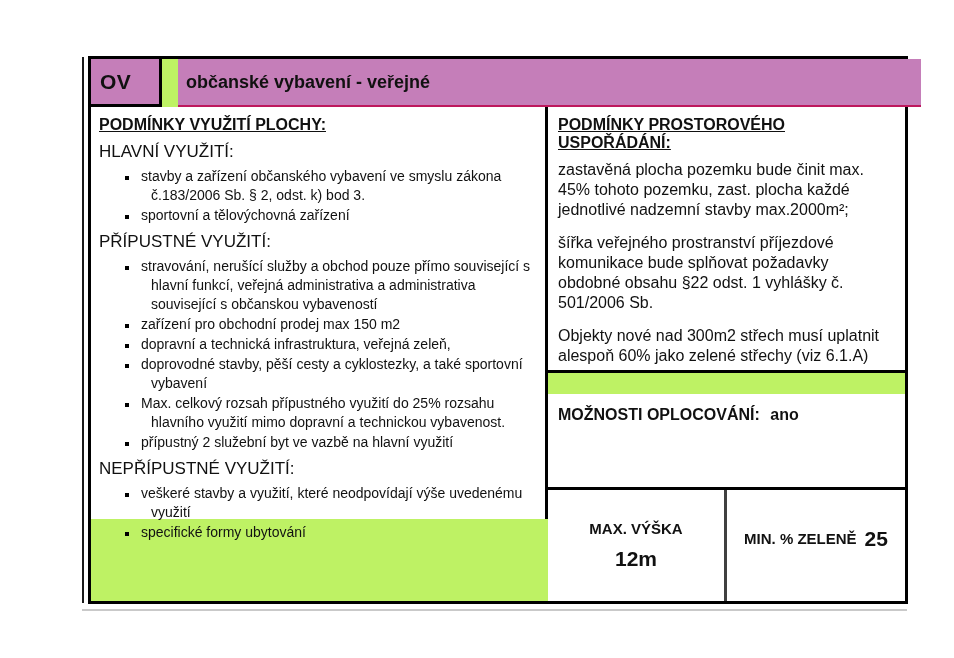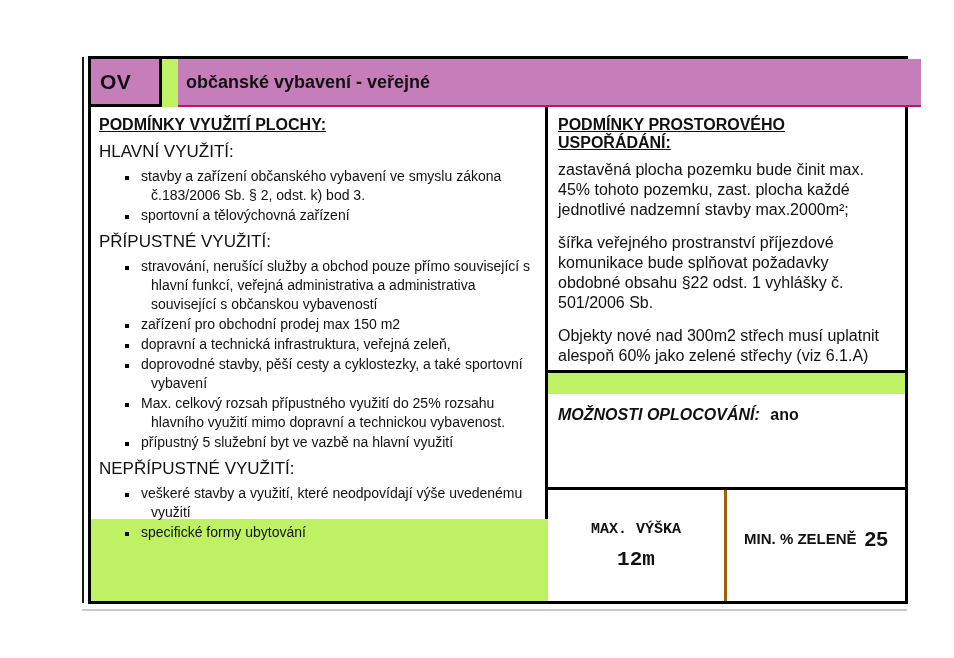--- a/index.html
+++ b/index.html
@@ -28,21 +28,21 @@
     content: ""; position: absolute;
     left: -9px; right: -2px; bottom: -10px; height: 2px;
     background: #c9c9c9;
   }
   .cell { position: absolute; background: #fff; }
   .cell-ov        { left: 0;     top: 0;    width: 71px;  height: 48px;  border-right: 3px solid #000; border-bottom: 3px solid #000; background: #c57eb9; display: flex; align-items: center; padding-left: 9px; }
   .cell-title     { left: 71px;  top: 0;    width: 743px; height: 48px;  border-bottom: 2px solid #be185d; background: #c57eb9; display: flex; align-items: center; padding-left: 8px; margin-left: 16px; }
   .cell-left      { left: 0;     top: 48px; width: 457px; height: 412px; border-right: 3px solid #000; padding: 7px 10px 6px 8px; }
   .cell-rtop      { left: 457px; top: 48px; width: 357px; height: 266px; border-bottom: 3px solid #000; padding: 7px 10px 6px 10px; }
   .cell-rmid      { left: 457px; top: 335px; width: 357px; height: 96px; border-bottom: 3px solid #000; padding: 12px 10px 6px 10px; }
-  .cell-rbl       { left: 457px; top: 431px; width: 179px; height: 111px; border-right: 3px solid #a16207; display: flex; flex-direction: column; align-items: center; justify-content: center; gap: 10px; font-family: Liberation Mono, monospace; }
+  .cell-rbl       { left: 457px; top: 431px; width: 179px; height: 111px; border-right: 3px solid #404040; display: flex; flex-direction: column; align-items: center; justify-content: center; gap: 10px; }
   .cell-rbr       { left: 636px; top: 431px; width: 178px; height: 111px; display: flex; flex-direction: row; align-items: center; justify-content: center; gap: 8px; padding-bottom: 14px; }
 
   .ov-code   { font-size: 21px; font-weight: bold; letter-spacing: 0.5px; }
   .doc-title { font-size: 18px; font-weight: bold; }
 
   .main-heading {
     font-size: 16px; font-weight: bold;
     text-decoration: underline;
     margin: 2px 0 8px 0;
   }
@@ -59,21 +59,21 @@
   ul.usage-list li::before {
     content: ""; display: inline-block;
     width: 4px; height: 4px; background: #000;
     margin-right: 12px; vertical-align: 1px;
   }
   .cell-rtop p {
     font-size: 16px; line-height: 20px;
     margin-bottom: 13px;
   }
   .fencing-line { font-size: 16px; }
-  .fencing-line .lbl { font-weight: bold; font-style: italic; }
+  .fencing-line .lbl { font-weight: bold; }
   .fencing-line .val { font-weight: bold; margin-left: 6px; }
 
   .metric-label { font-size: 15px; font-weight: bold; }
   .metric-value { font-size: 21px; font-weight: bold; }
 </style>
 </head>
 <body>
 
 <div class="zoning-table">
 
@@ -94,21 +94,21 @@
       <li>sportovní a tělovýchovná zařízení</li>
     </ul>
 
     <div class="sub-heading">PŘÍPUSTNÉ VYUŽITÍ:</div>
     <ul class="usage-list">
       <li>stravování, nerušící služby a obchod pouze přímo související s hlavní funkcí, veřejná administrativa a administrativa související s občanskou vybaveností</li>
       <li>zařízení pro obchodní prodej max 150 m2</li>
       <li>dopravní a technická infrastruktura, veřejná zeleň,</li>
       <li>doprovodné stavby, pěší cesty a cyklostezky, a také sportovní vybavení</li>
       <li>Max. celkový rozsah přípustného využití do 25% rozsahu hlavního využití mimo dopravní a technickou vybavenost.</li>
-      <li>přípustný 5 služební byt ve vazbě na hlavní využití</li>
+      <li>přípustný 2 služební byt ve vazbě na hlavní využití</li>
     </ul>
 
     <div class="sub-heading">NEPŘÍPUSTNÉ VYUŽITÍ:</div>
     <ul class="usage-list">
       <li>veškeré stavby a využití, které neodpovídají výše uvedenému využití</li>
       <li>specifické formy ubytování</li>
     </ul>
   </div>
 
   <div class="cell cell-rtop">

